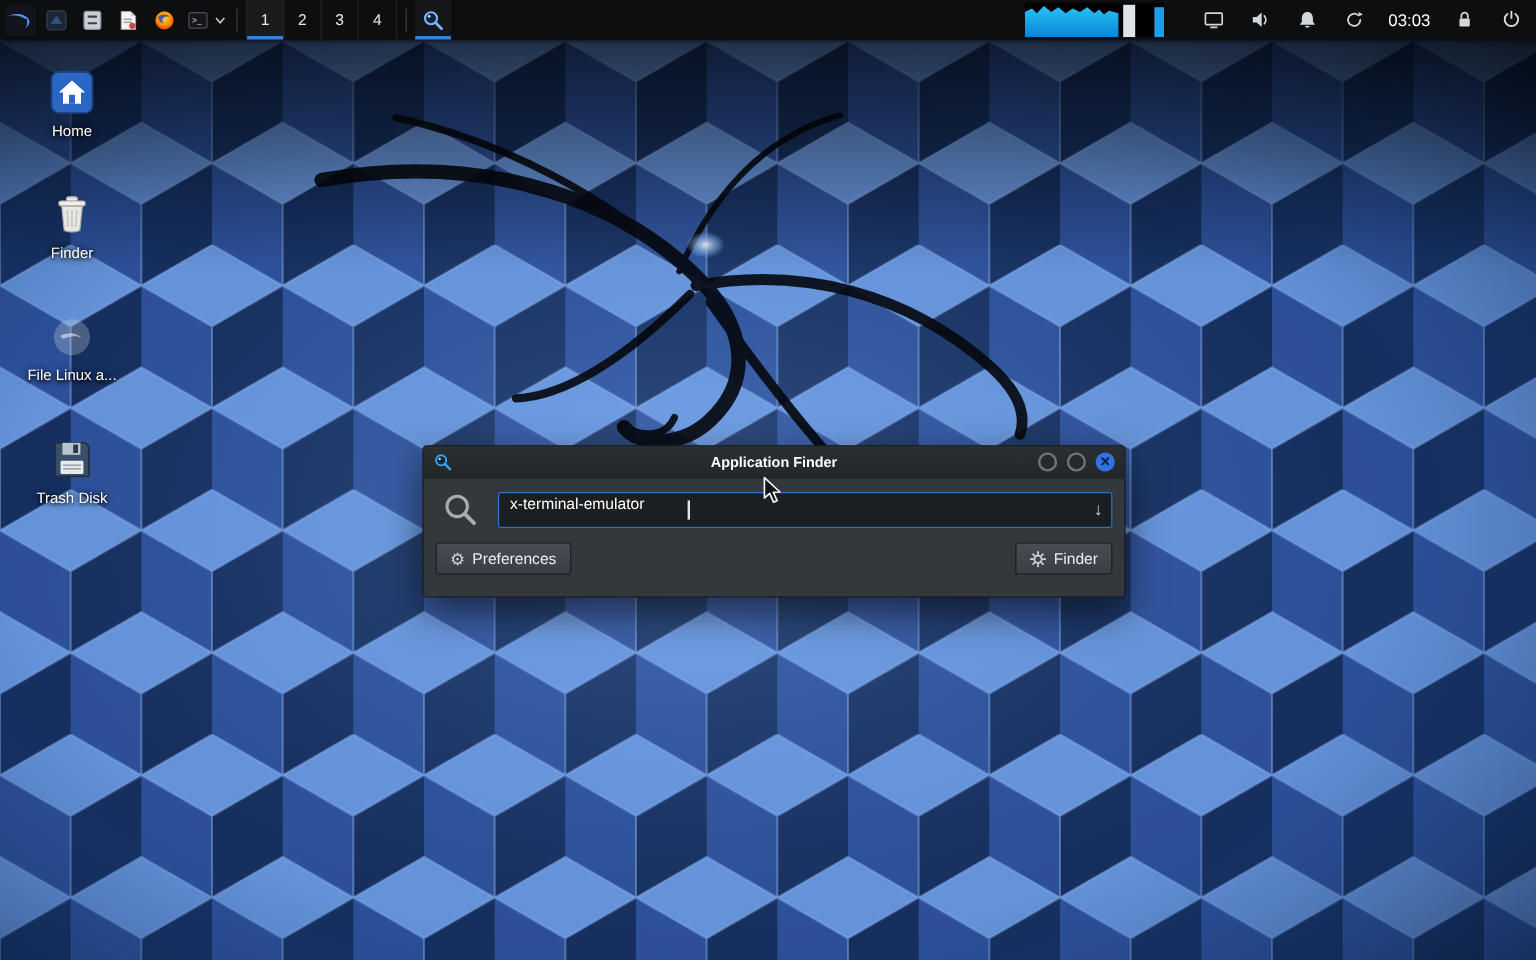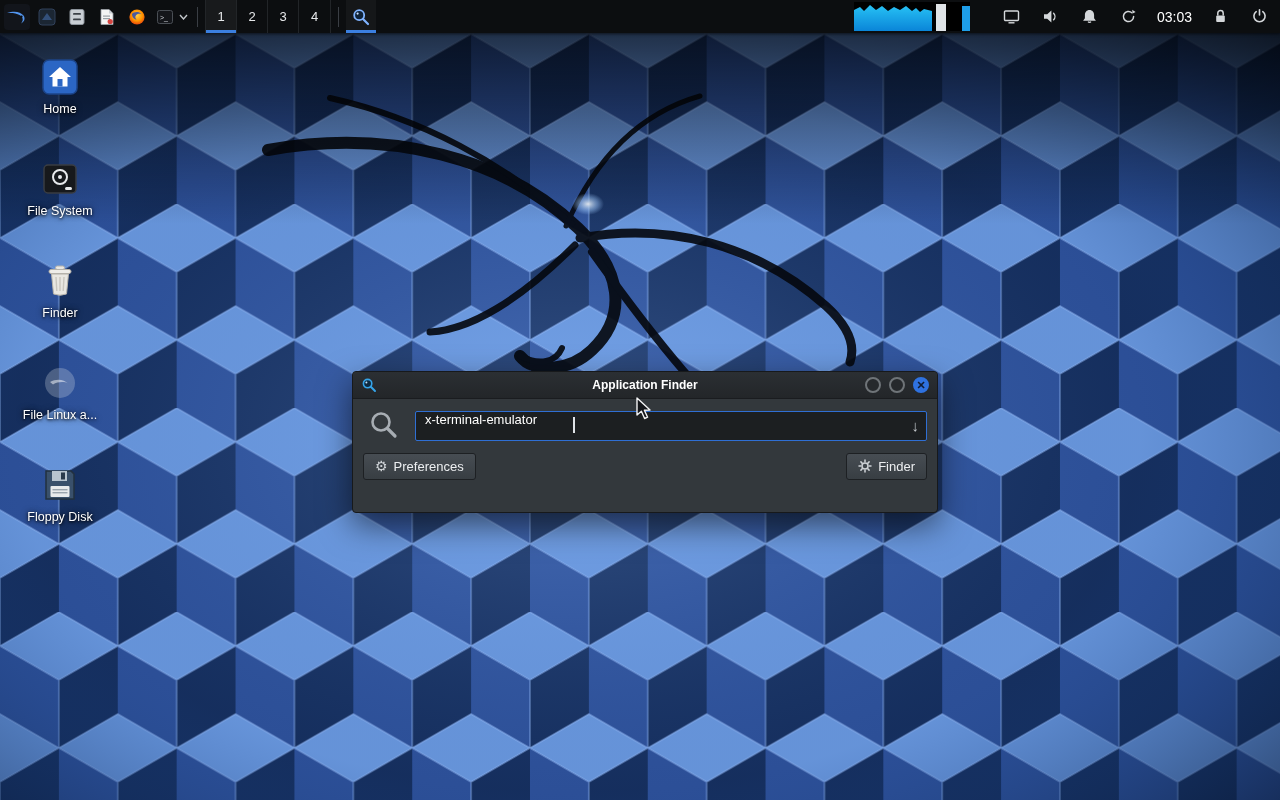--- a/index.html
+++ b/index.html
@@ -31,21 +31,21 @@
   .clock { color:#ffffff; font-size:14px; padding:0 4px; cursor:pointer; }
 
   
   .desk-icons { position:absolute; left:16px; top:58px; width:88px; display:flex;
                 flex-direction:column; gap:44px; z-index:10; }
   .dicon { display:flex; flex-direction:column; align-items:center; gap:6px; cursor:pointer; }
   .dicon .lbl { color:#ffffff; font-size:12.5px; text-align:center; white-space:nowrap;
                 text-shadow:0 1px 3px #000, 0 0 6px rgba(0,0,0,.8); }
 
   
-  .dialog { position:absolute; left:352px; top:371px; width:586px; height:142px;
+  .dialog { position:absolute; left:352px; top:371px; width:586px; height:127px;
             background:#33383c; border:1px solid #17191b; border-radius:4px;
             box-shadow:0 12px 32px rgba(0,0,0,.55); z-index:40; }
   .titlebar { height:27px; background:linear-gradient(#2b2f33,#232629);
               border-bottom:1px solid #1a1c1f; border-radius:4px 4px 0 0;
               display:flex; align-items:center; padding:0 8px; position:relative; cursor:default; }
   .title { position:absolute; left:0; right:0; text-align:center; font-weight:bold;
            font-size:12px; color:#ffffff; pointer-events:none; }
   .winbtns { margin-left:auto; display:flex; gap:8px; z-index:1; }
   .wb { width:16px; height:16px; border-radius:50%; cursor:pointer; padding:0; }
   .wb.min, .wb.max { background:#26292c; border:2px solid #6f7478; }
@@ -267,29 +267,20 @@
 
     <div class="dicon">
       <svg width="38" height="38" viewBox="0 0 38 38">
         <rect x="2" y="2" width="34" height="34" rx="6" fill="#2b66c4" stroke="#1c4488" stroke-width="1.5"></rect>
         <path d="M19,9 L30,19 H26.5 V28.5 H11.5 V19 H8 Z" fill="#ffffff"></path>
         <rect x="16.5" y="21" width="5" height="7.5" fill="#2b66c4"></rect>
       </svg>
       <div class="lbl">Home</div>
     </div>
 
-    <div class="dicon">
-      <svg width="38" height="38" viewBox="0 0 38 38">
-        <rect x="3" y="5" width="32" height="28" rx="4" fill="#17191c" stroke="#3a3d42" stroke-width="1.5"></rect>
-        <circle cx="19" cy="17" r="7" fill="none" stroke="#e8eaec" stroke-width="2"></circle>
-        <circle cx="19" cy="17" r="2" fill="#e8eaec"></circle>
-        <rect x="24" y="27" width="7" height="3" rx="1.5" fill="#e8eaec"></rect>
-      </svg>
-      <div class="lbl">File System</div>
-    </div>
 
     <div class="dicon">
       <svg width="38" height="38" viewBox="0 0 38 38">
         <rect x="14.5" y="4" width="9" height="3.5" rx="1.7" fill="#e9e7e1" stroke="#b5b2aa" stroke-width="1"></rect>
         <rect x="8" y="7.5" width="22" height="4" rx="2" fill="#efede8" stroke="#b5b2aa" stroke-width="1"></rect>
         <path d="M10.5,12 H27.5 L25.5,32 Q19,34.5 12.5,32 Z" fill="#e9e7e1" stroke="#b5b2aa" stroke-width="1"></path>
         <path d="M15,15 L15.8,29 M19,15 V29 M23,15 L22.2,29" stroke="#c9c6be" stroke-width="1.4"></path>
       </svg>
       <div class="lbl">Finder</div>
     </div>
@@ -304,21 +295,21 @@
 
     <div class="dicon">
       <svg width="38" height="38" viewBox="0 0 38 38">
         <path d="M5,5 H30 L33,8 V33 H5 Z" fill="#39506b" stroke="#22303f" stroke-width="1.5"></path>
         <rect x="11" y="5" width="15" height="10" fill="#b8c4cf"></rect>
         <rect x="20" y="6.5" width="4" height="7" fill="#2a3a4c"></rect>
         <rect x="9.5" y="20" width="19" height="11" rx="1" fill="#e8eaec"></rect>
         <rect x="11.5" y="23" width="15" height="1.4" fill="#9aa4ad"></rect>
         <rect x="11.5" y="26" width="15" height="1.4" fill="#9aa4ad"></rect>
       </svg>
-      <div class="lbl">Floppy Disk</div>
+      <div class="lbl">Trash Disk</div>
     </div>
   </div>
 
   <div class="dialog">
     <div class="titlebar">
       <svg width="16" height="16" viewBox="0 0 16 16">
         <circle cx="6.6" cy="6.6" r="4.2" fill="#0e2a40" stroke="#35a4e8" stroke-width="1.6"></circle>
         <line x1="9.8" y1="9.8" x2="14" y2="14" stroke="#35a4e8" stroke-width="2" stroke-linecap="round"></line>
         <circle cx="5.4" cy="5.4" r="1" fill="#bfe6ff"></circle>
       </svg>

